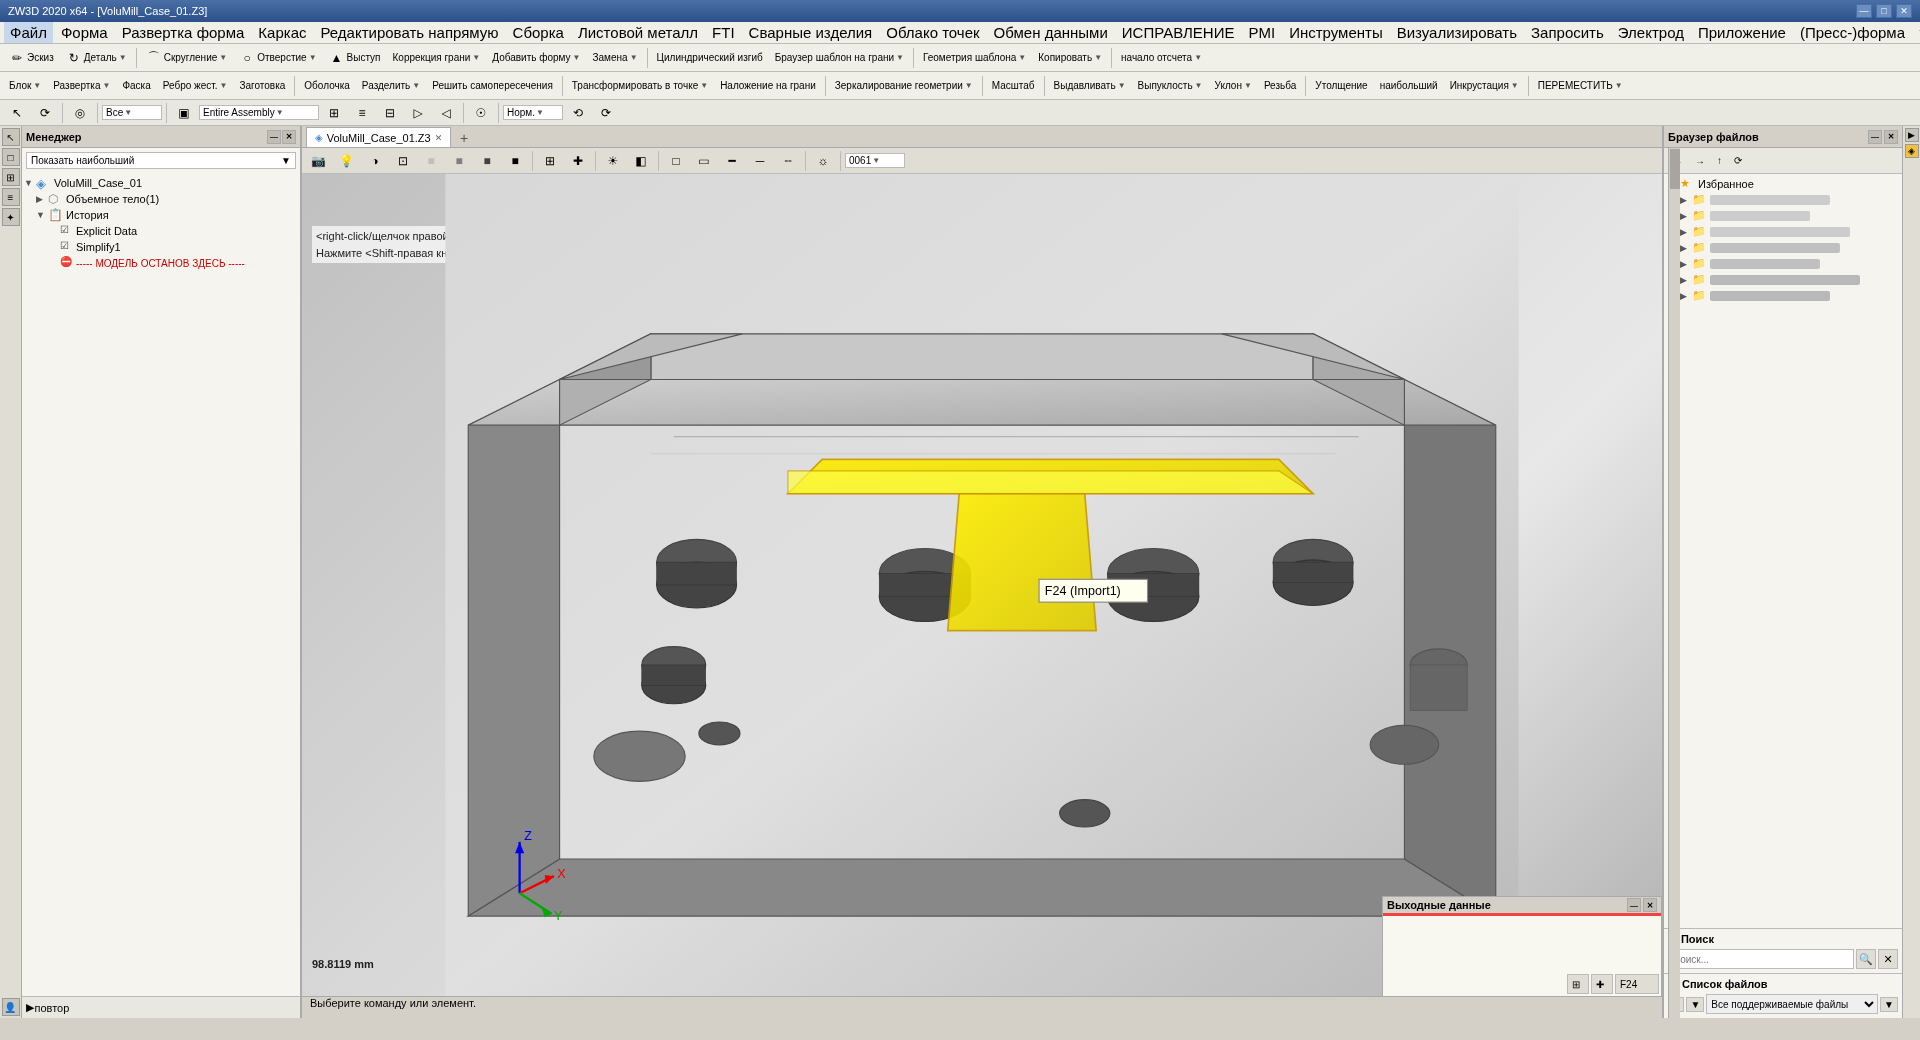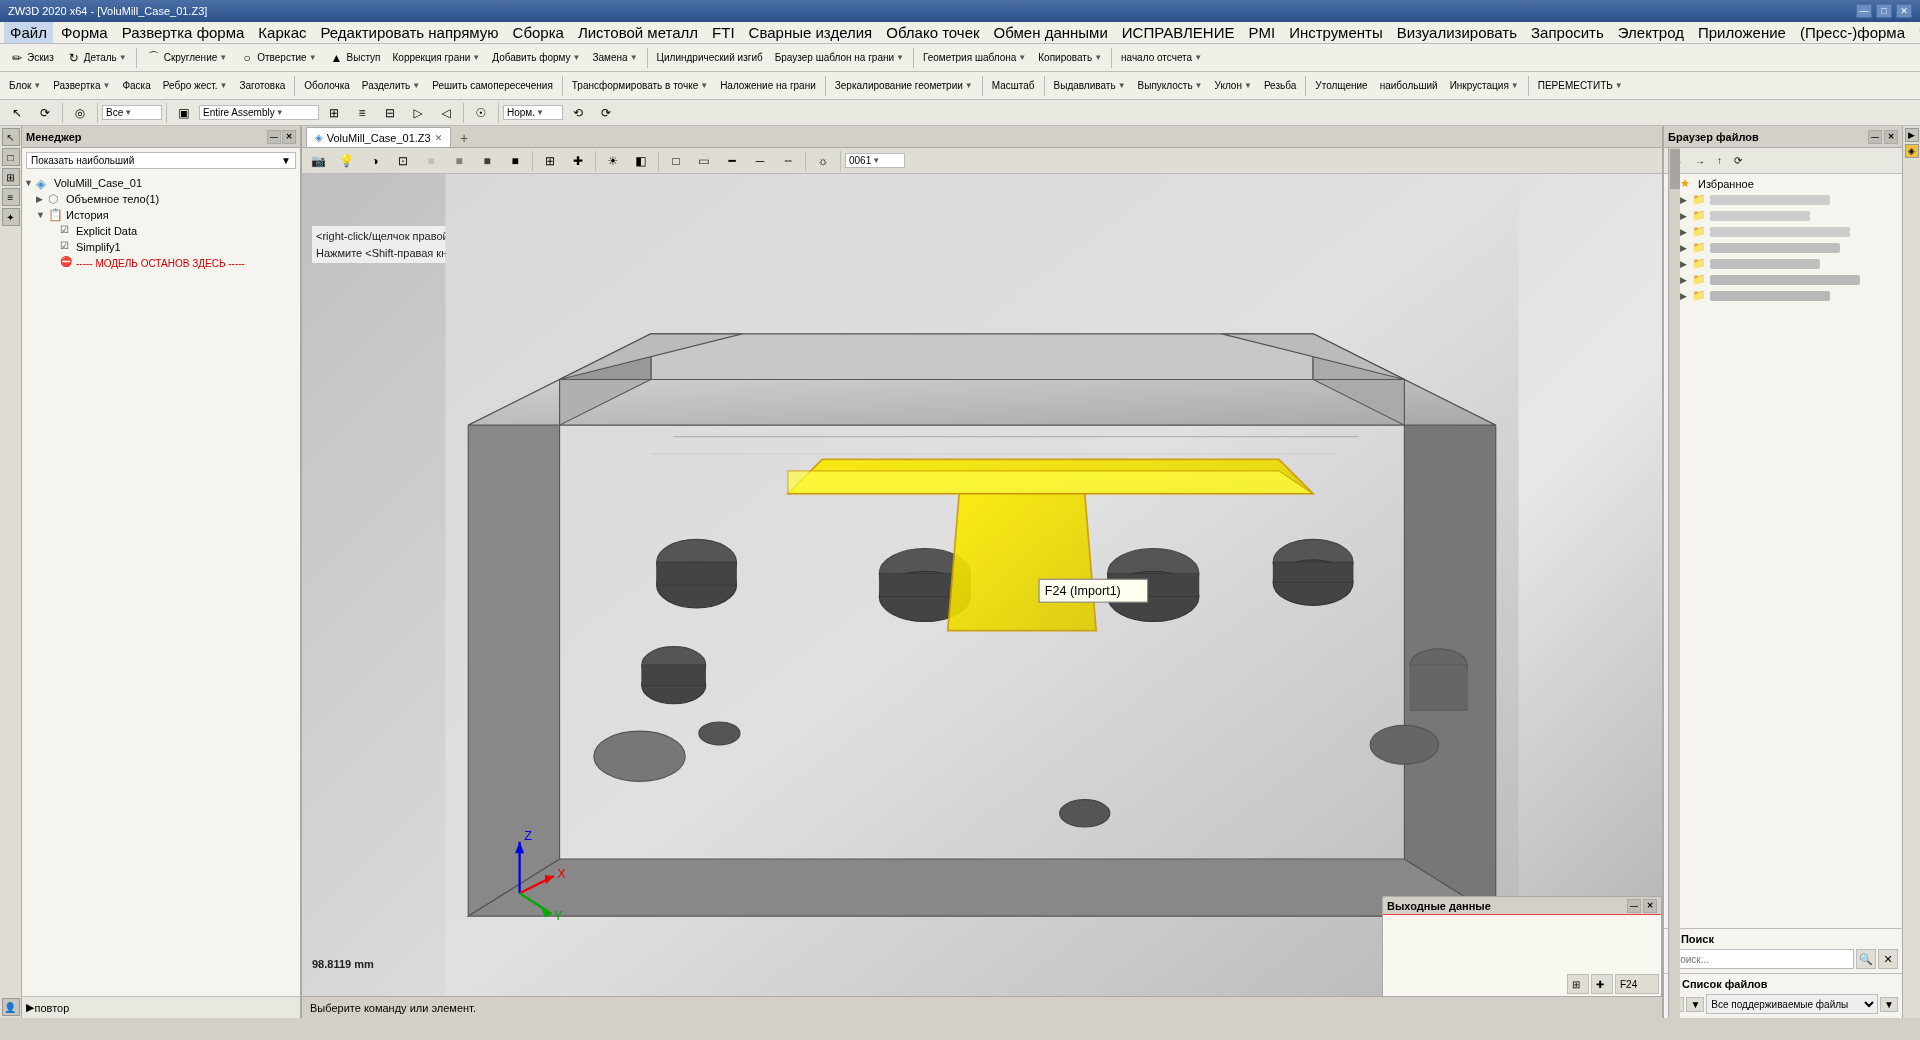--- a/index.html
+++ b/index.html
@@ -250,21 +250,21 @@
       background: linear-gradient(135deg, #c0c0c0 0%, #d8d8d8 40%, #e8e8e8 70%, #b0b0b0 100%);
       position: relative;
     }
 
     
     #status-bar {
       height: 22px;
       background: #d4d0c8;
       border-top: 1px solid #aaa;
       display: flex;
-      align-items: center;
+      align-items: flex-start;
       padding: 0 8px;
       font-size: 11px;
       gap: 8px;
     }
 
     
     #measurement {
       position: absolute;
       bottom: 26px;
       left: 10px;
@@ -375,21 +375,21 @@
     }
     #output-header {
       height: 18px;
       background: #d4d0c8;
       display: flex;
       align-items: center;
       justify-content: space-between;
       padding: 8px 4px;
       font-size: 11px;
       font-weight: bold;
-      border-bottom: 1px solid #ef4444;
+      border-bottom: 3px solid #ef4444;
     }
     #output-content {
       padding: 4px;
       font-size: 10px;
       color: #333;
       line-height: 1.4;
     }
 
     
     #far-right-sidebar {

